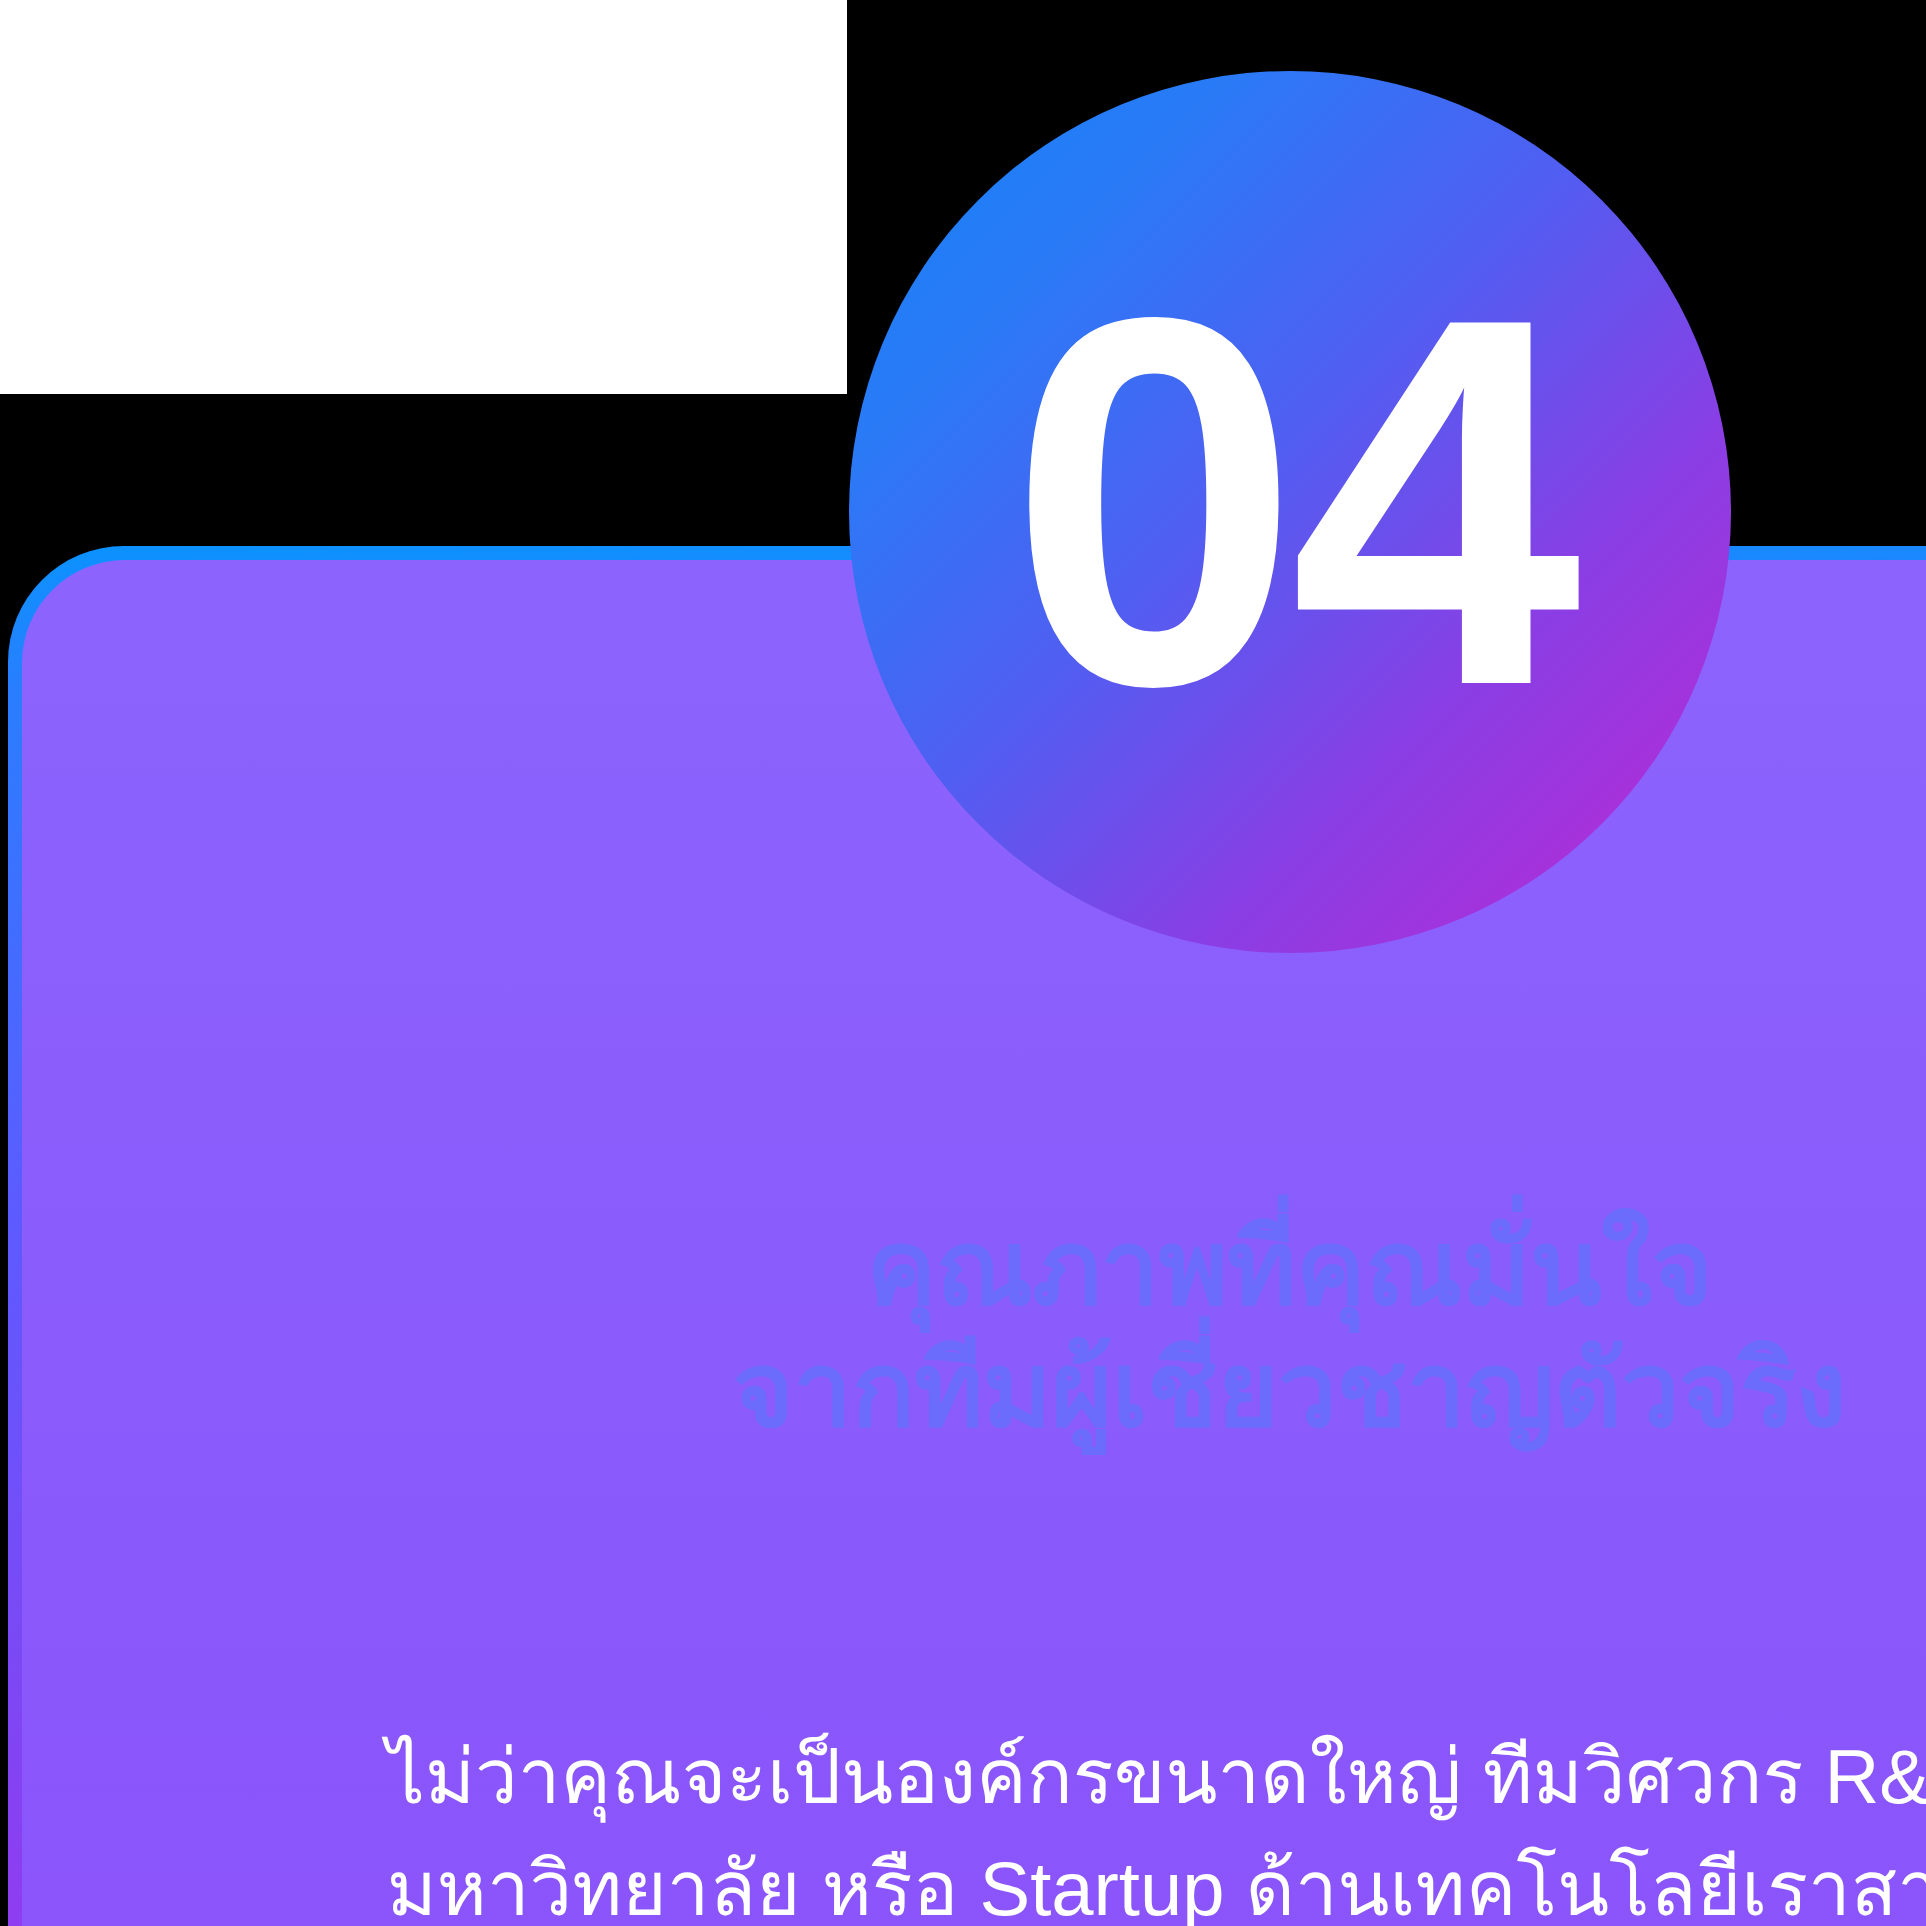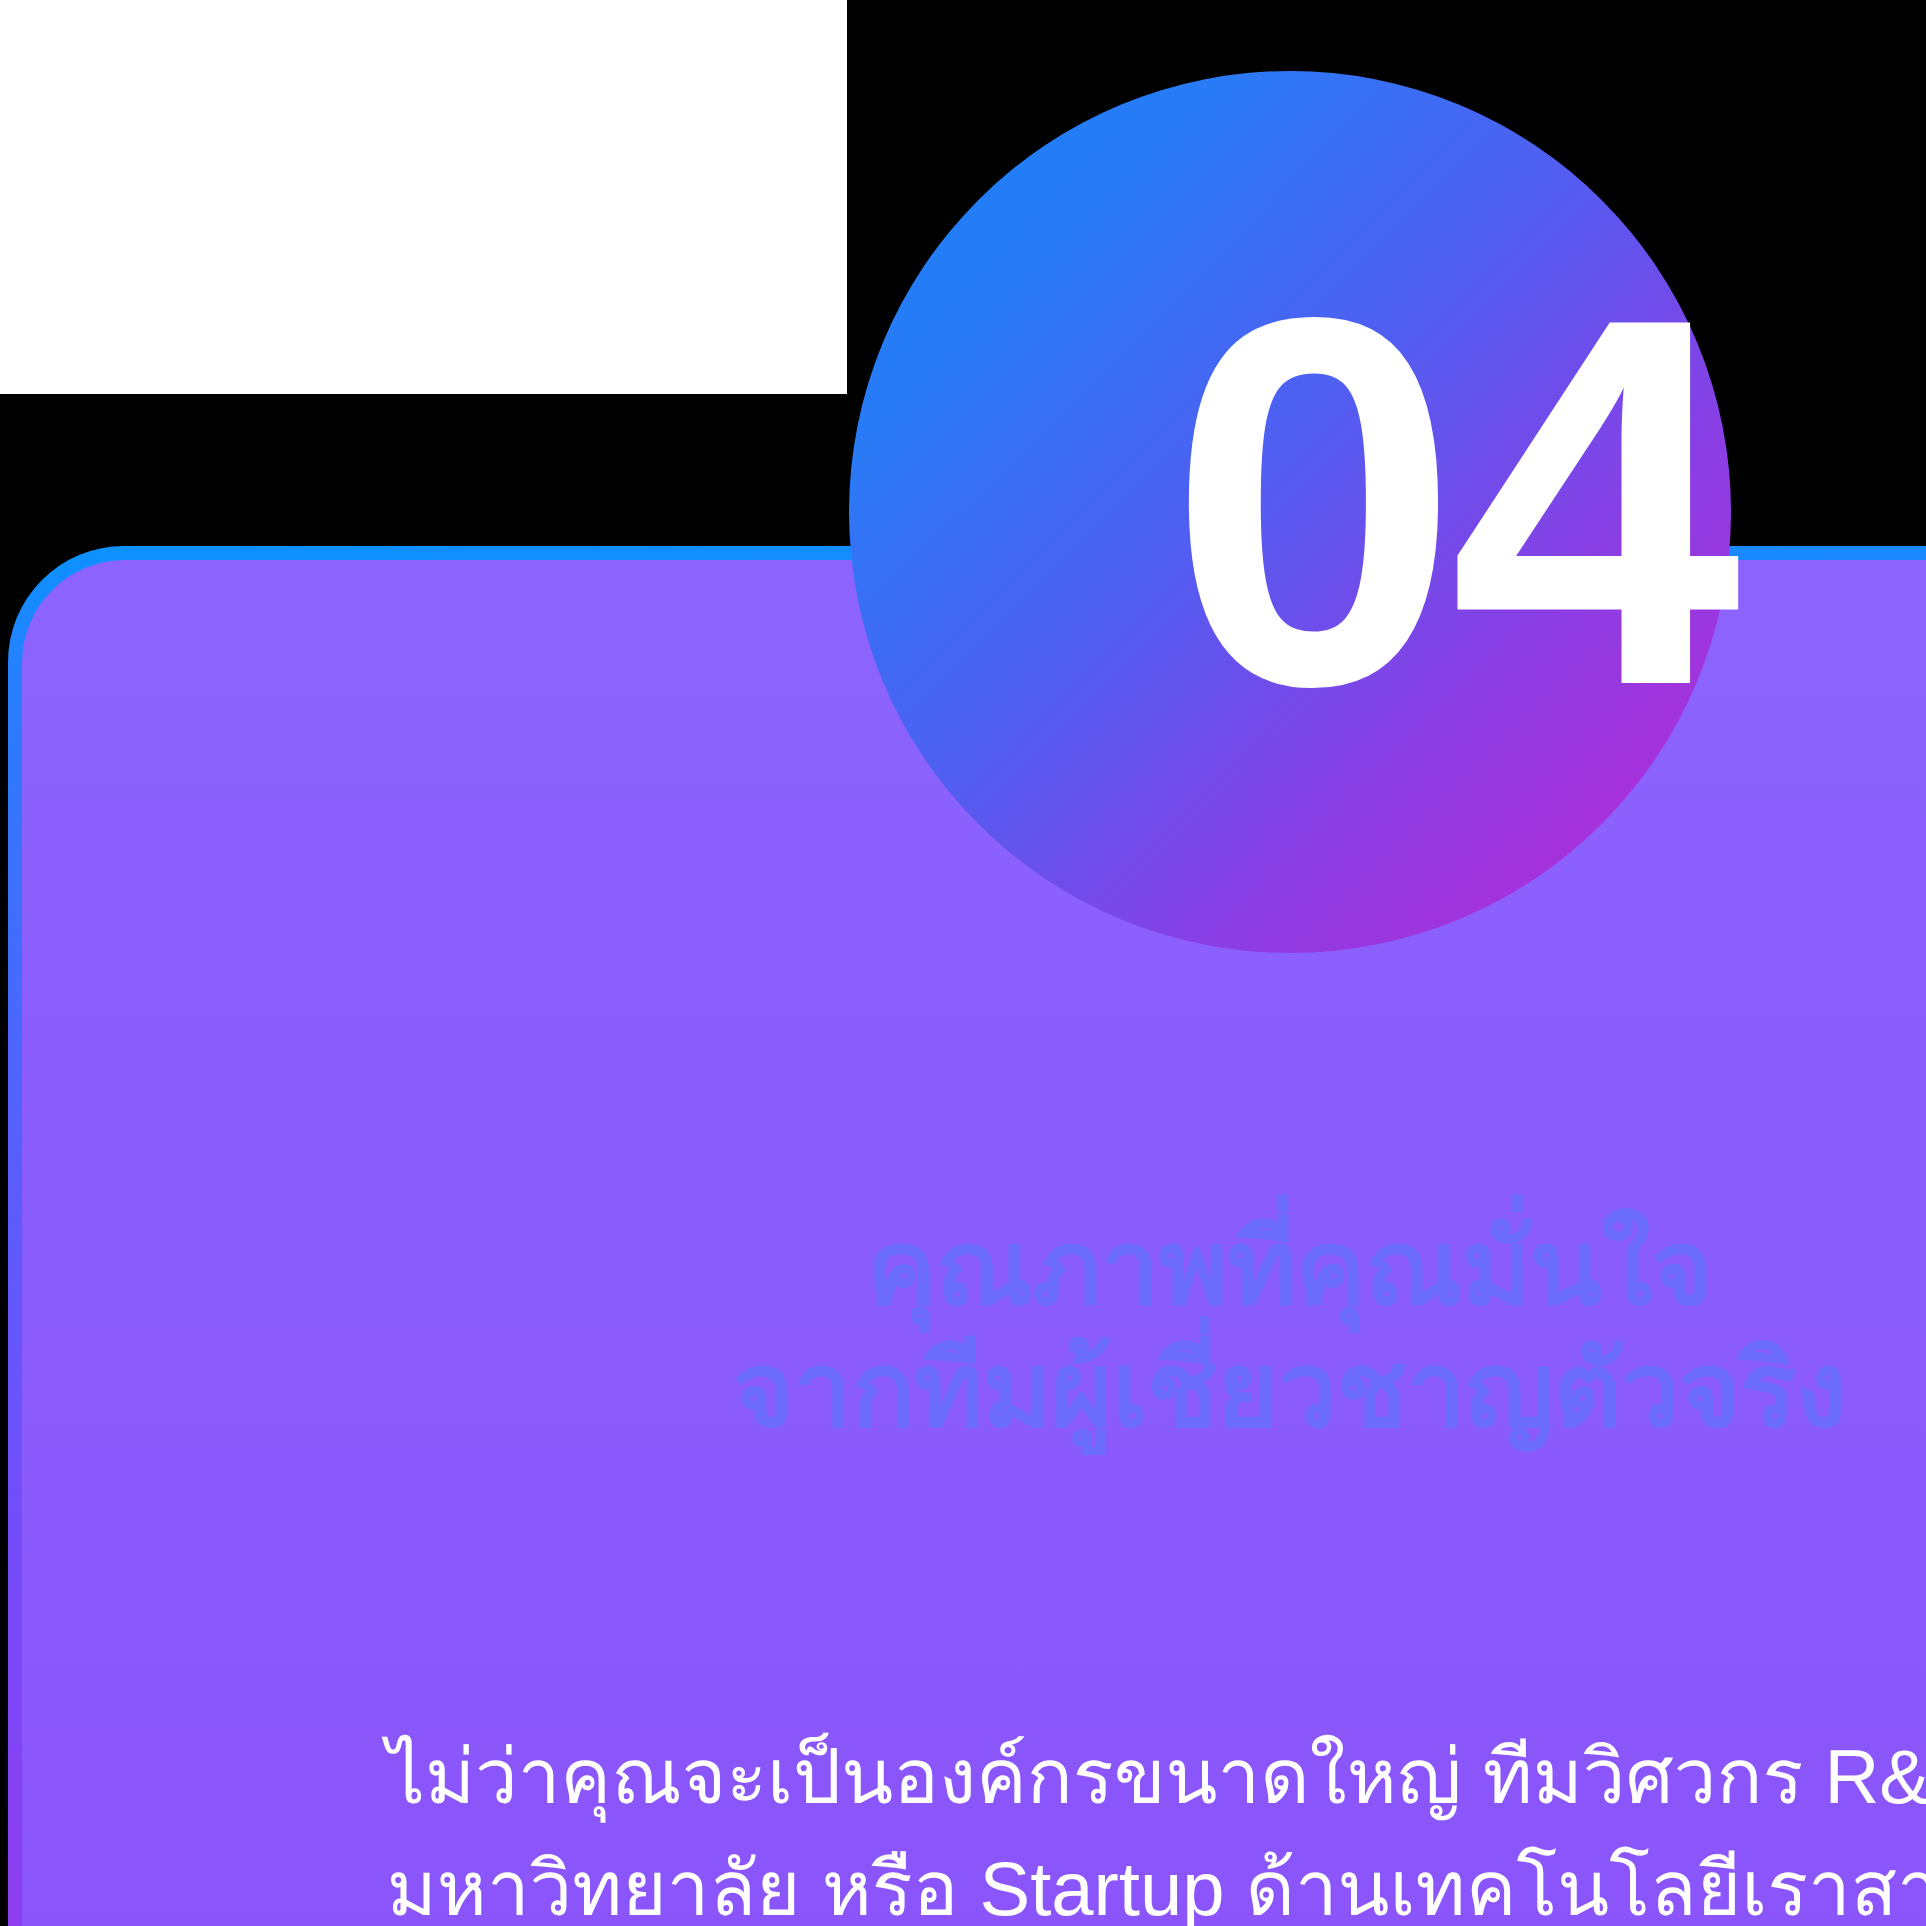--- a/index.html
+++ b/index.html
@@ -51,21 +51,21 @@
     position:absolute;
     left:849px; top:71px;
     width:882px; height:882px;
     border-radius:50%;
     background:linear-gradient(135deg,
         #1383f8 0%,
         #2a7af6 22%,
         #4f5ff2 45%,
         #8a3ee4 70%,
         #c026d3 100%);
-    display:flex; align-items:center; justify-content:flex-end;
+    display:flex; align-items:center; justify-content:center;
     z-index:5;
   }
   #step-badge-number {
     color:#ffffff;
     font-size:524px;
     font-weight:800;
     letter-spacing:-10px;
     line-height:1;
     font-family:"Liberation Sans", sans-serif;
     transform:translateY(-10px);

